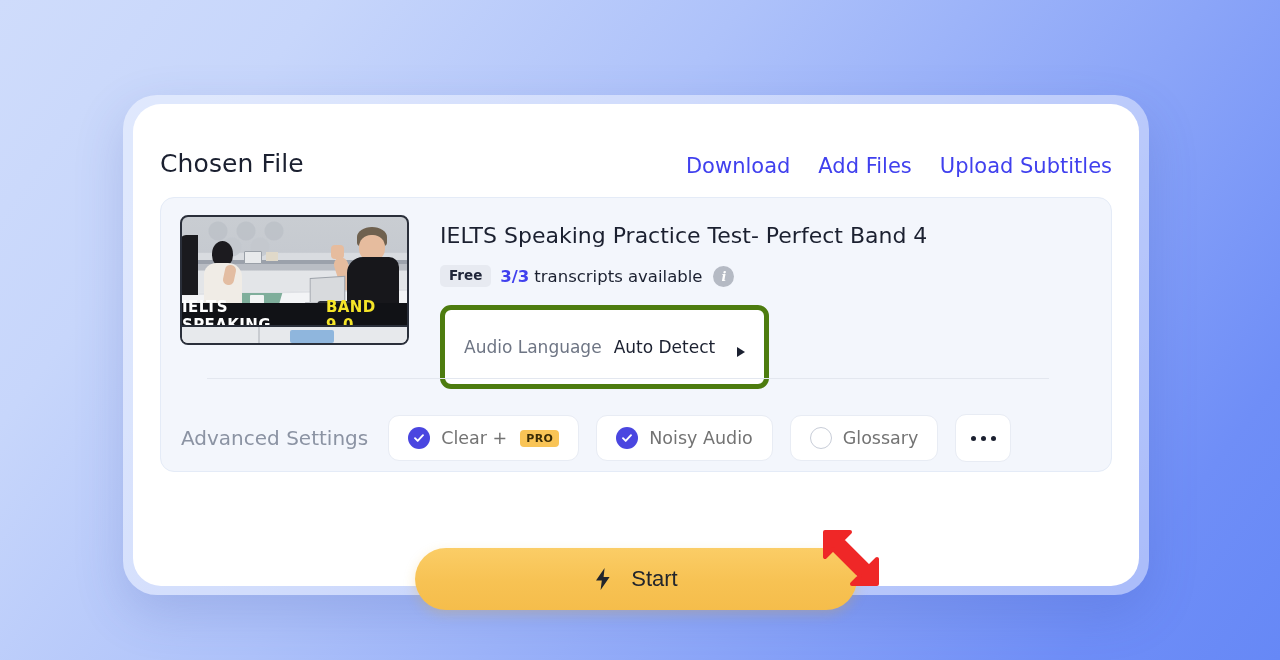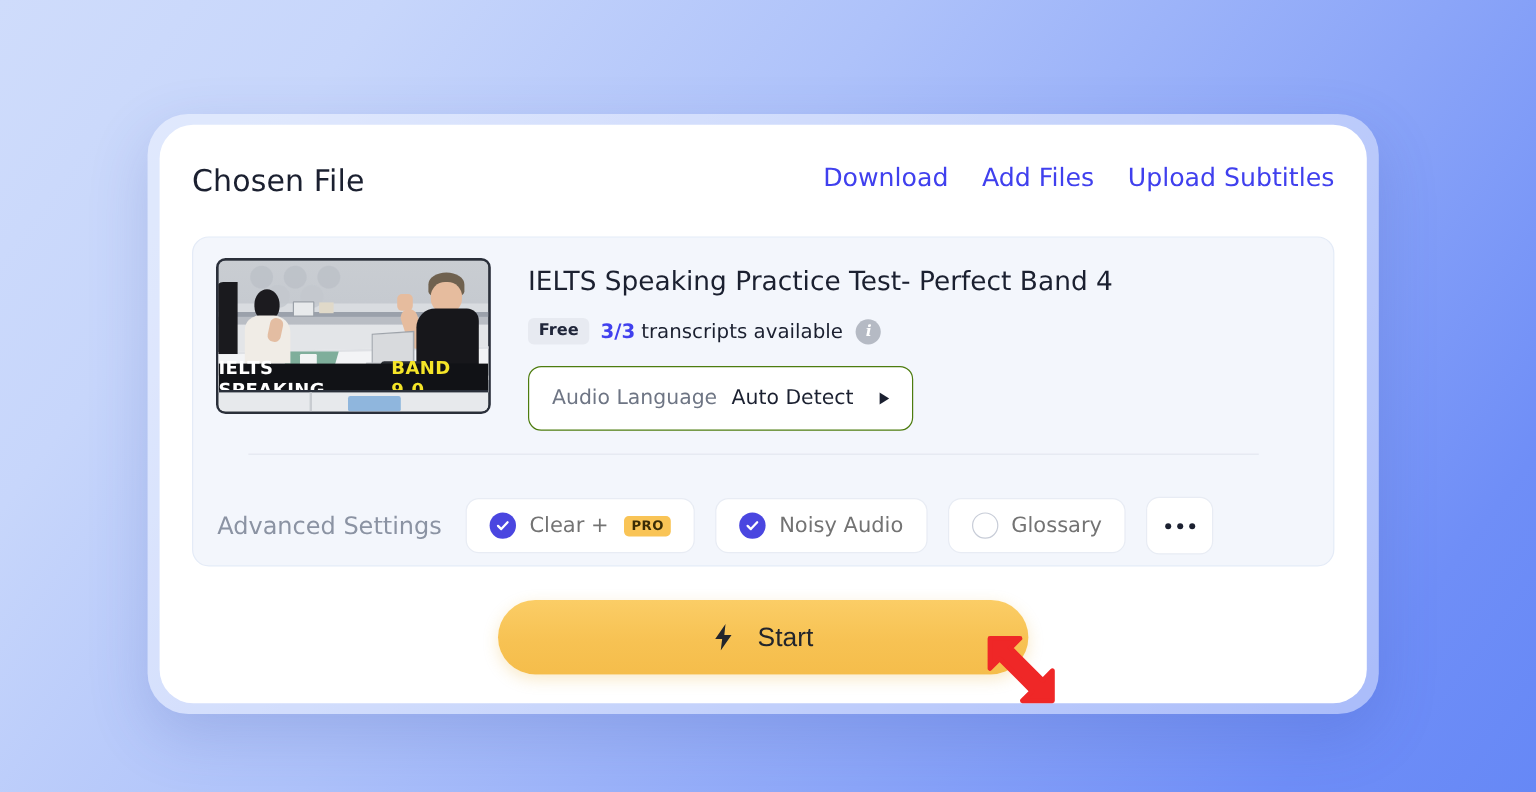--- a/index.html
+++ b/index.html
@@ -44,21 +44,21 @@
   }
 
   
   .card-header {
     position: absolute;
     left: 27px;
     top: 32px;
     width: 952px;
     height: 42px;
     display: flex;
-    align-items: flex-start;
+    align-items: flex-end;
     justify-content: space-between;
   }
   .card-title {
     font-size: 25px;
     color: #1b2030;
     letter-spacing: 0.1px;
   }
   .header-links {
     display: flex;
     align-items: center;
@@ -389,26 +389,26 @@
     align-items: center;
     justify-content: center;
     font-family: "DejaVu Serif", "Liberation Serif", serif;
     cursor: pointer;
     margin-left: 2px;
   }
 
   .lang-select {
     margin-top: 18px;
     display: inline-flex;
-    align-items: center;
+    align-items: flex-end;
     gap: 12px;
     background: #ffffff;
-    border: 1px solid #4d7c0f;
+    border: 5px solid #4d7c0f;
     border-radius: 11px;
-    padding: 16px 19px;
+    padding: 27px 19px;
     cursor: pointer;
   }
   .lang-label {
     font-size: 17px;
     color: #6e7584;
   }
   .lang-value {
     font-size: 17px;
     color: #1b2030;
   }
@@ -522,20 +522,21 @@
     height: 62px;
     border-radius: 31px;
     background: linear-gradient(180deg, #fbcd66 0%, #f7c253 55%, #f5bd4b 100%);
     display: flex;
     align-items: center;
     justify-content: center;
     gap: 19px;
     cursor: pointer;
     border: none;
     box-shadow: 0 4px 12px rgba(230, 170, 40, 0.25);
+    margin-top: 48px;
   }
   .bolt {
     width: 18px;
     height: 22px;
   }
   .start-label {
     font-size: 22px;
     color: #22252c;
   }
 

